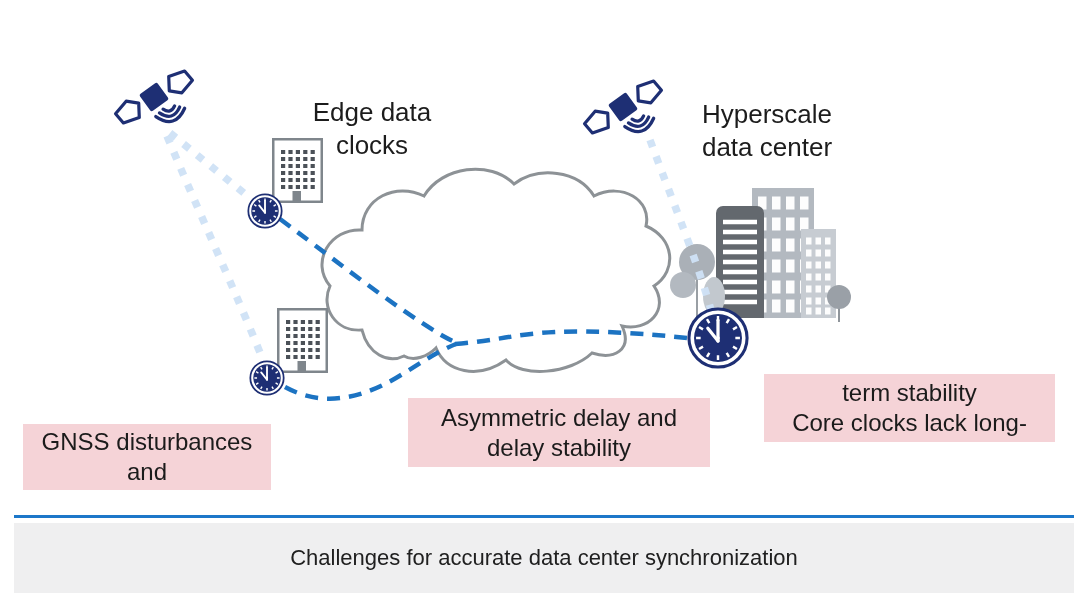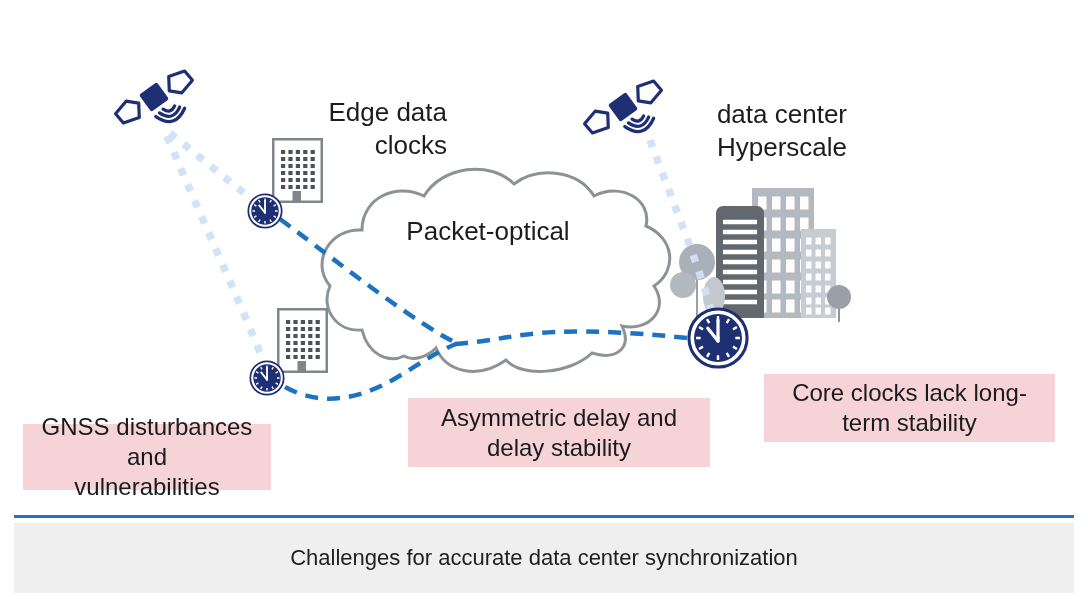--- a/index.html
+++ b/index.html
@@ -1,21 +1,21 @@
 <!DOCTYPE html>
 <html style="--navy: #1e2f74; --link_blue: #1c73c2; --signal_blue: #cfe2f6; --callout_bg: #f5d3d7; --banner_bg: #efeff0; --rule: #1c77c9; --cloud_stroke: #8d9296; --building_stroke: #7f868c;"><head>
 <meta charset="utf-8">
 <style>
   html,body{margin:0;padding:0;background:#ffffff;}
   #stage{
     position:relative;width:1088px;height:612px;background:#ffffff;overflow:hidden;
     font-family:"Liberation Sans","DejaVu Sans",sans-serif;color:#1b1b1b;
   }
   #art{position:absolute;left:0;top:0;width:1088px;height:612px;}
-  .lbl{position:absolute;text-align:right;font-size:26px;line-height:33px;color:#1c1c1c;}
+  .lbl{position:absolute;text-align:center;font-size:26px;line-height:33px;color:#1c1c1c;}
   .cloud-lbl{position:absolute;text-align:center;font-size:26px;line-height:34px;color:#1c1c1c;}
   .callout{
     position:absolute;background:var(--callout_bg,#f5d3d7);
     display:flex;flex-direction:column;align-items:center;justify-content:center;
     font-size:24px;line-height:30px;text-align:center;color:#1b1b1b;
   }
   .rule{position:absolute;left:14px;top:515px;width:1060px;height:3px;background:var(--rule,#1c77c9);}
   .banner{
     position:absolute;left:14px;top:523px;width:1060px;height:70px;background:var(--banner_bg,#efeff0);
     display:flex;align-items:center;justify-content:center;
@@ -117,41 +117,39 @@
     <use href="#clockIcon" transform="translate(267,378) scale(0.585)"></use>
     <use href="#clockIcon" transform="translate(718,338) scale(1.02)"></use>
   </svg>
 
   <div class="lbl" style="left:297px;top:96px;width:150px;">
     <div>Edge data</div>
     <div>clocks</div>
   </div>
 
   <div class="lbl" style="left:687px;top:98px;width:160px;">
+    <div>Hyperscale</div>
     <div>data center</div>
-    <div>Hyperscale</div>
   </div>
 
   <div class="cloud-lbl" style="left:393px;top:214px;width:190px;">
-    <div>Packet-optical</div>
   </div>
 
   <div class="callout" style="left:23px;top:424px;width:248px;height:66px;">
     <div>GNSS disturbances and</div>
-    <div>vulnerabilities</div>
   </div>
 
   <div class="callout" style="left:408px;top:398px;width:302px;height:69px;">
     <div>Asymmetric delay and</div>
     <div>delay stability</div>
   </div>
 
   <div class="callout" style="left:764px;top:374px;width:291px;height:68px;">
+    <div>term stability</div>
     <div>Core clocks lack long-</div>
-    <div>term stability</div>
   </div>
 
   <div class="rule"></div>
   <div class="banner">
     <span>Challenges for accurate data center synchronization</span>
   </div>
 
 </div>
 
 </body></html>

